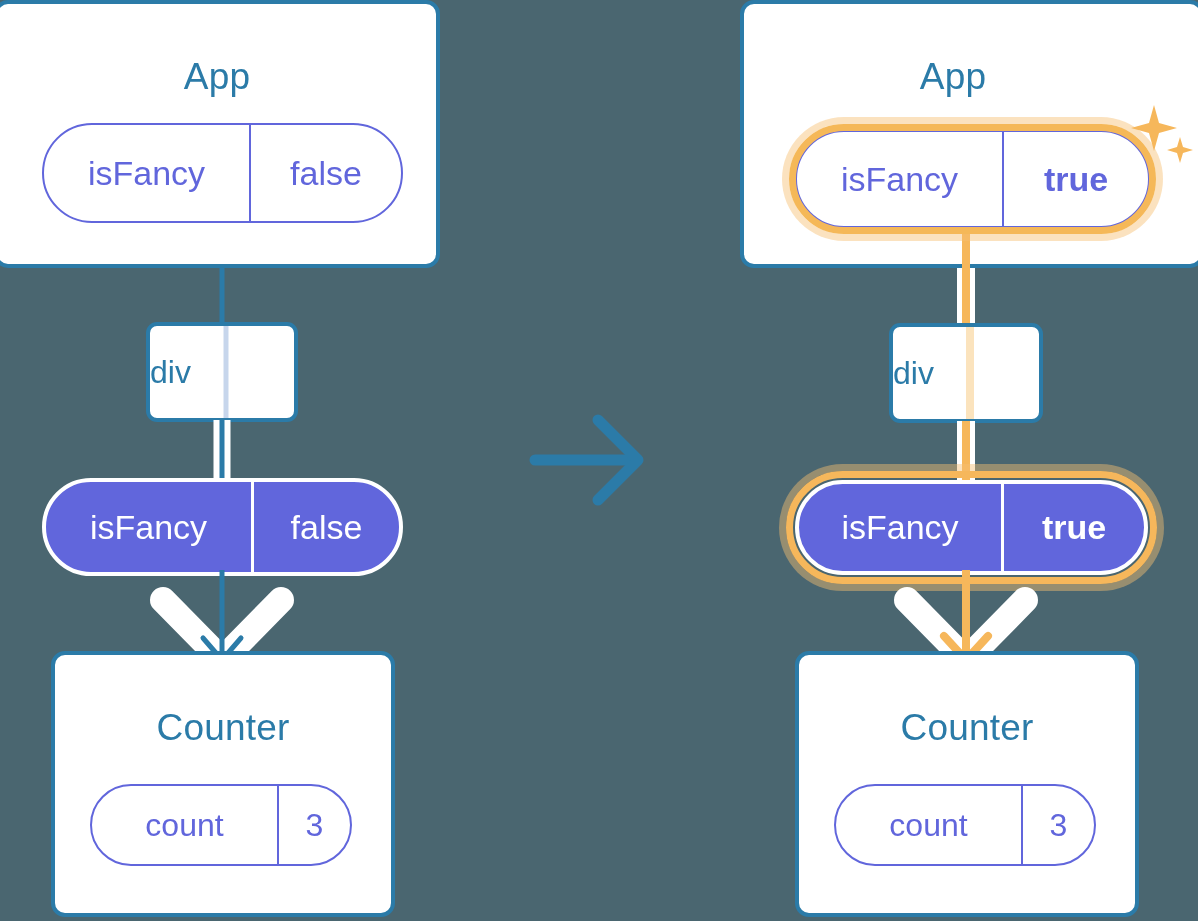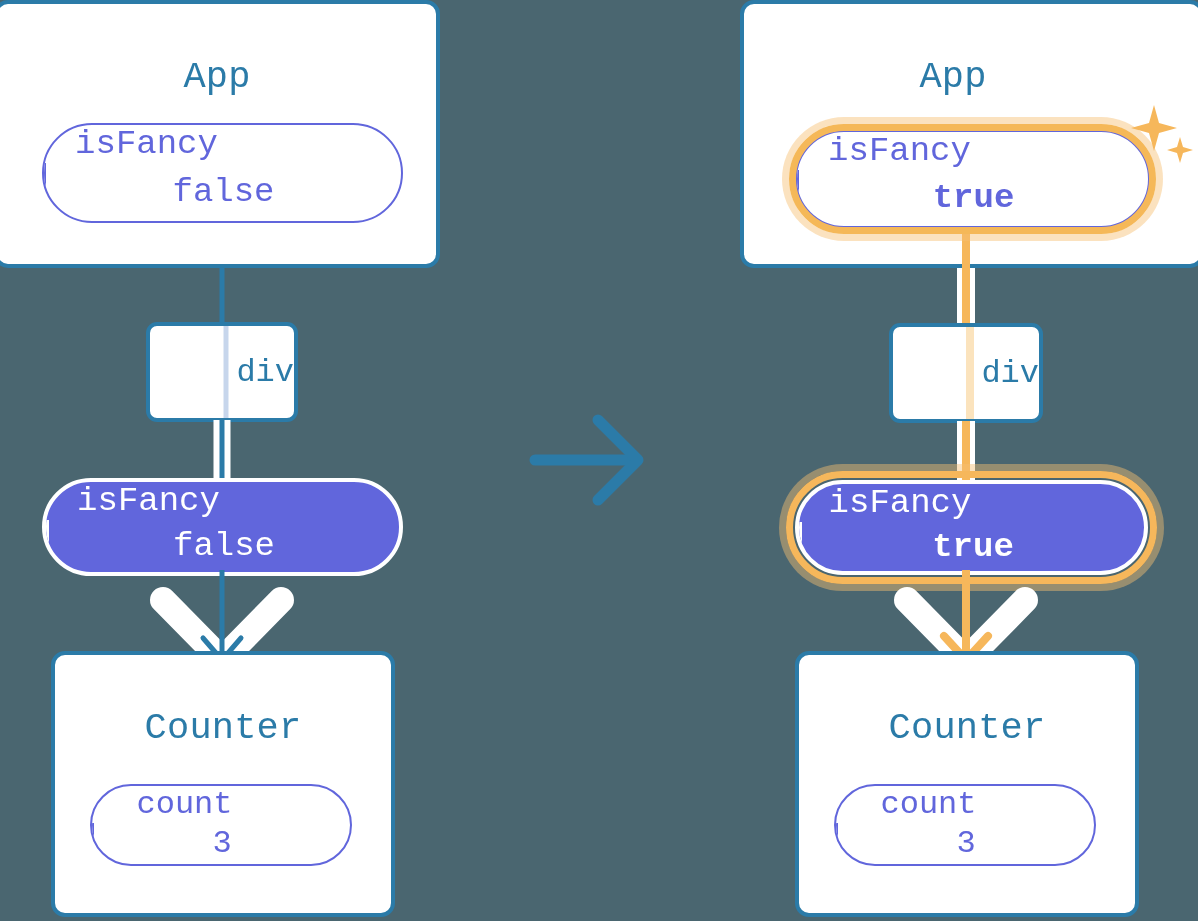--- a/index.html
+++ b/index.html
@@ -6,21 +6,21 @@
     margin: 0;
     padding: 0;
     background: #4a6670;
   }
   #stage {
     position: relative;
     width: 1198px;
     height: 921px;
     background: #4a6670;
     overflow: hidden;
-    font-family: Liberation Mono, monospace;
+    font-family: Liberation Sans, sans-serif;
   }
   #stage svg.layer {
     position: absolute;
     left: 0;
     top: 0;
     width: 1198px;
     height: 921px;
   }
   
   .panel {
@@ -40,35 +40,34 @@
     letter-spacing: 0.2px;
   }
   .tag-box {
     position: absolute;
     background: #ffffff;
     border: 4px solid #2b7ba8;
     border-radius: 11px;
     box-sizing: border-box;
     display: flex;
     align-items: center;
-    justify-content: flex-end;
+    justify-content: flex-start;
     color: #2b7ba8;
     font-size: 32px;
   }
   .tag-box span { position: relative; z-index: 3; }
 
   
   .pill {
     position: absolute;
     box-sizing: border-box;
     display: flex;
     align-items: stretch;
     border-radius: 999px;
     overflow: hidden;
-    flex-direction: column;
   }
   .pill .k, .pill .v {
     display: flex;
     align-items: center;
     justify-content: center;
     box-sizing: border-box;
   }
   .pill.outline {
     border: 2.5px solid #6166dc;
     background: transparent;

